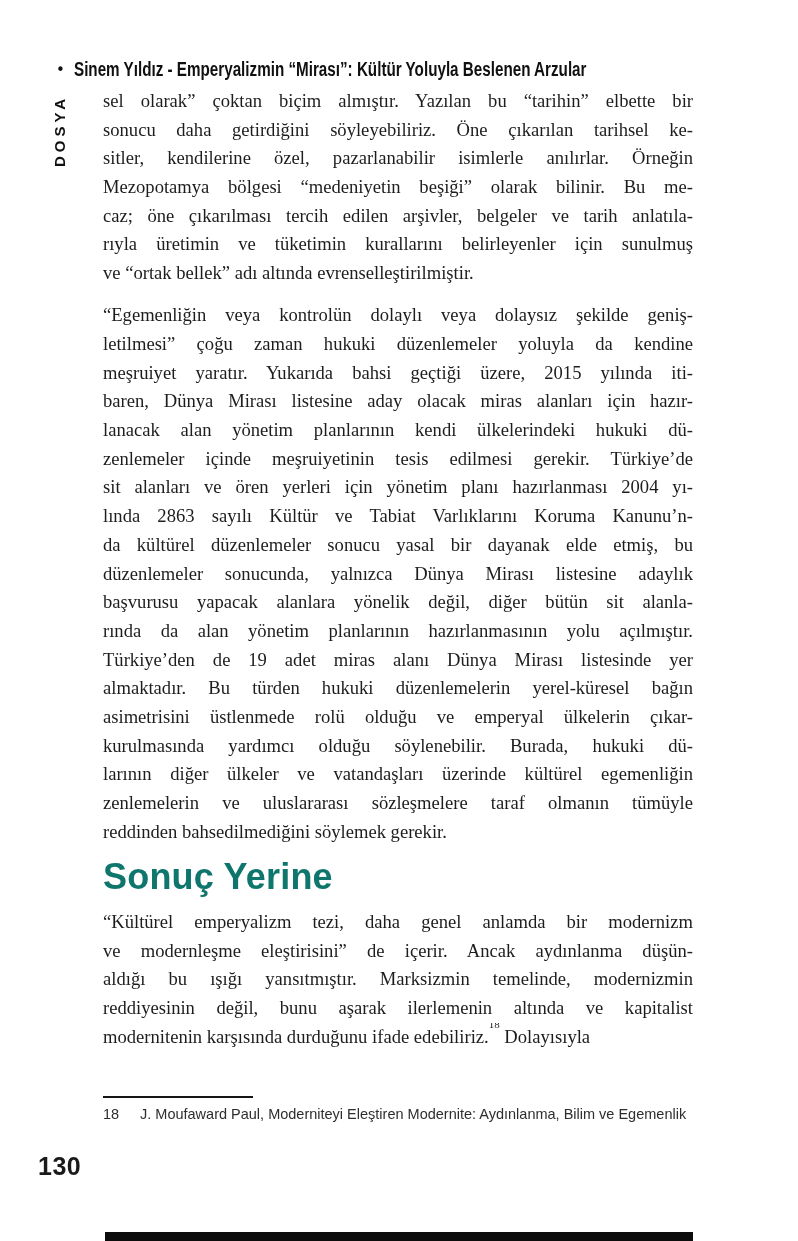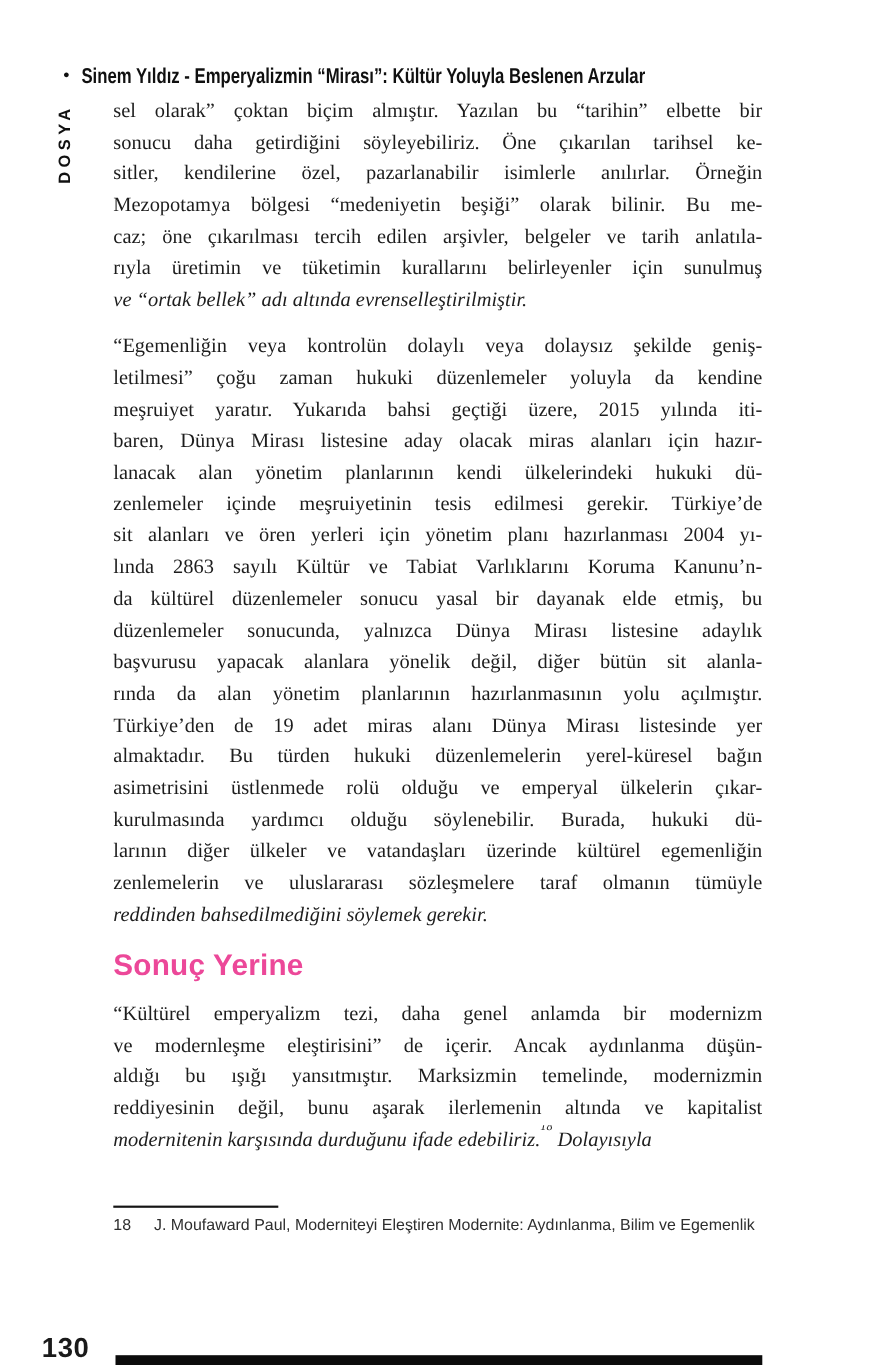--- a/index.html
+++ b/index.html
@@ -16,32 +16,32 @@
   .header-title{font-weight:700;}
   
   .dosya{position:absolute;left:51px;top:167px;transform:rotate(-90deg);transform-origin:0 0;
     font-family:"Liberation Sans",sans-serif;font-weight:700;font-size:15px;letter-spacing:4px;
     color:#101010;white-space:nowrap;}
   
   .body-text{position:absolute;left:103px;top:87px;width:590px;color:#1d1d1d;}
   .para{margin:0 0 13.5px 0;}
   .line{font-size:18.6px;line-height:28.7px;height:28.7px;overflow:hidden;
     text-align:justify;text-align-last:justify;}
-  .line.last{text-align-last:left;font-style:italic;}
+  .line.last{text-align-last:left;}
   .line sup{font-size:11px;line-height:0;position:relative;top:-7px;}
-  .heading{font-family:"Liberation Sans",sans-serif;font-weight:600;font-size:27px;
-    line-height:34px;color:#ec4899;margin:0 0 14px 0;letter-spacing:0.2px;}
+  .heading{font-family:"Liberation Sans",sans-serif;font-weight:600;font-size:36px;
+    line-height:34px;color:#0f766e;margin:0 0 14px 0;letter-spacing:0.2px;}
   
   .footnote{position:absolute;left:103px;top:1096px;width:592px;
     font-family:"Liberation Sans",sans-serif;color:#2e2e2e;}
   .footnote-rule{width:150px;border-top:2px solid #151515;margin:0 0 7px 0;}
   .footnote-line{display:flex;font-size:14.5px;line-height:19px;}
   .footnote-num{width:37px;flex:none;}
   
-  .page-number{position:absolute;left:38px;top:1212px;font-family:"Liberation Sans",sans-serif;
+  .page-number{position:absolute;left:38px;top:1152px;font-family:"Liberation Sans",sans-serif;
     font-weight:700;font-size:25px;color:#1a1a1a;letter-spacing:0.5px;}
   
   .bottom-bar{position:absolute;left:105px;top:1232px;width:588px;height:9px;background:#0c0c0c;}
 </style>
 </head>
 <body>
 
 <div class="header">
   <span class="bullet">•</span>
   <span class="header-text"><span class="header-author">Sinem Yıldız - </span><span class="header-title">Emperyalizmin “Mirası”: Kültür Yoluyla Beslenen Arzular</span></span>

